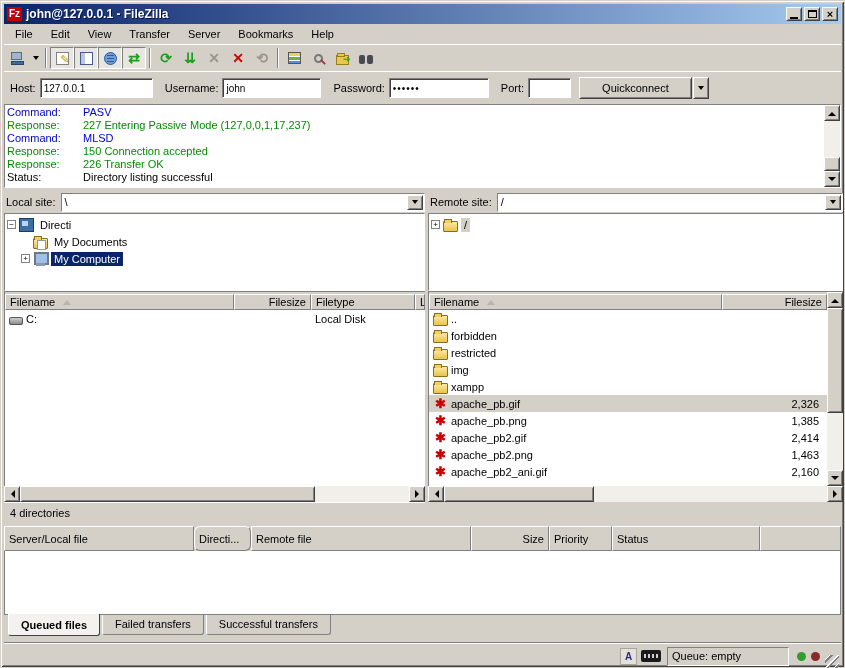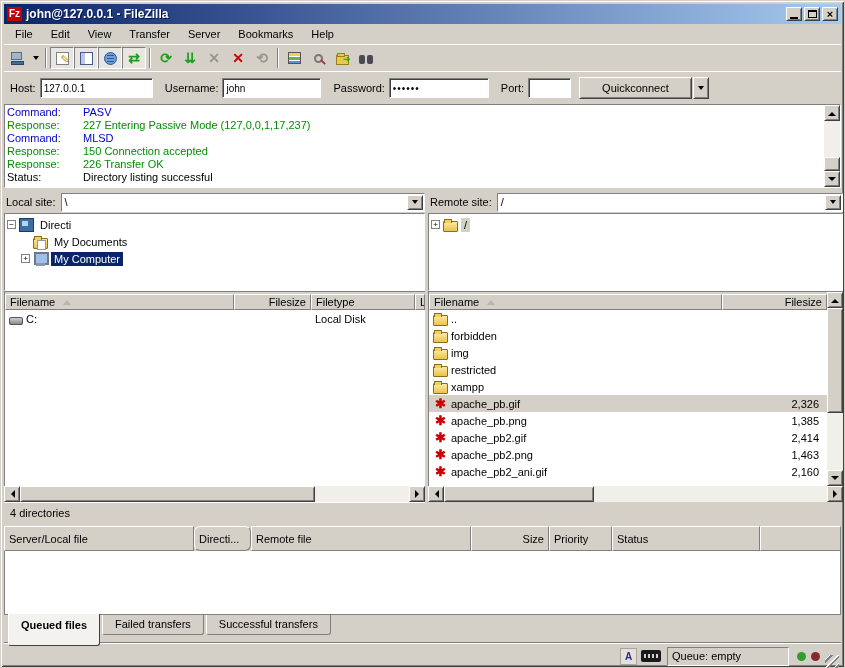--- a/index.html
+++ b/index.html
@@ -126,21 +126,21 @@
   .lrow .cell { padding:0 4px; overflow:hidden; flex:0 0 auto; }
   .lrow .cell.right { text-align:right; }
   .statusbar-pane { height:20px; display:flex; align-items:center; padding-left:6px; border-top:1px solid #fff; flex:0 0 auto; }
 
   
   .queuearea { flex:0 0 auto; display:flex; flex-direction:column; }
   .qhead { height:25px; display:flex; background:#d4d0c8; flex:0 0 auto; }
   .qbody { height:64px; background:#fff; border:1px solid #808080; border-top:none; flex:0 0 auto; }
   .tabs { height:25px; display:flex; padding-left:4px; align-items:flex-start; flex:0 0 auto; }
   .tab { height:20px; padding:3px 12px 0; background:#d4d0c8; border:1px solid; border-color:#d4d0c8 #808080 #808080 #fff; border-top:none; border-radius:0 0 3px 3px; margin-right:2px; }
-  .tab.active { background:#f4f2ee; font-weight:bold; height:32px; border-color:#f4f2ee #404040 #404040 #fff; position:relative; top:-1px; padding-top:5px; }
+  .tab.active { background:#f4f2ee; font-weight:bold; height:22px; border-color:#f4f2ee #404040 #404040 #fff; position:relative; top:-1px; padding-top:5px; }
 
   
   .bottombar { height:27px; margin-top:2px; border-top:1px solid #808080; box-shadow:0 1px 0 #fff inset; display:flex; align-items:center; justify-content:flex-end; padding:0 2px; flex:0 0 auto; }
   .dtype { width:17px; height:17px; display:flex; align-items:center; justify-content:center; font-weight:bold; font-size:10px; color:#2a2a7a; border:1px solid #a8a49c; background:#e4e1da; margin-right:4px; }
   .badge { width:20px; height:12px; background:#1a1a1a; border-radius:2px; margin-right:6px; position:relative; }
   .badge::after { content:""; position:absolute; left:3px; top:4px; width:14px; height:4px; background:repeating-linear-gradient(90deg,#cfcfcf 0 2px,#1a1a1a 2px 4px); }
   .queuebox { width:122px; height:19px; display:flex; align-items:center; padding-left:4px; background:#d4d0c8; margin-right:8px; }
   .led { width:9px; height:9px; border-radius:50%; margin-right:5px; }
   .grip { width:14px; height:14px; align-self:flex-end;
     background:repeating-linear-gradient(135deg, transparent 0 3px, #fff 3px 4px, #808080 4px 6px); }
@@ -402,28 +402,28 @@
               <div class="lrow">
                 <div class="cell" style="width:293px;display:flex;align-items:center">
                   <span class="mini icon-folder"></span>
                   <span>forbidden</span>
                 </div>
                 <div class="cell right" style="flex:1;padding-right:8px"></div>
               </div>
               <div class="lrow">
                 <div class="cell" style="width:293px;display:flex;align-items:center">
                   <span class="mini icon-folder"></span>
+                  <span>restricted</span>
+                </div>
+                <div class="cell right" style="flex:1;padding-right:8px"></div>
+              </div>
+              <div class="lrow">
+                <div class="cell" style="width:293px;display:flex;align-items:center">
+                  <span class="mini icon-folder"></span>
                   <span>img</span>
-                </div>
-                <div class="cell right" style="flex:1;padding-right:8px"></div>
-              </div>
-              <div class="lrow">
-                <div class="cell" style="width:293px;display:flex;align-items:center">
-                  <span class="mini icon-folder"></span>
-                  <span>restricted</span>
                 </div>
                 <div class="cell right" style="flex:1;padding-right:8px"></div>
               </div>
               <div class="lrow">
                 <div class="cell" style="width:293px;display:flex;align-items:center">
                   <span class="mini icon-folder"></span>
                   <span>xampp</span>
                 </div>
                 <div class="cell right" style="flex:1;padding-right:8px"></div>
               </div>

